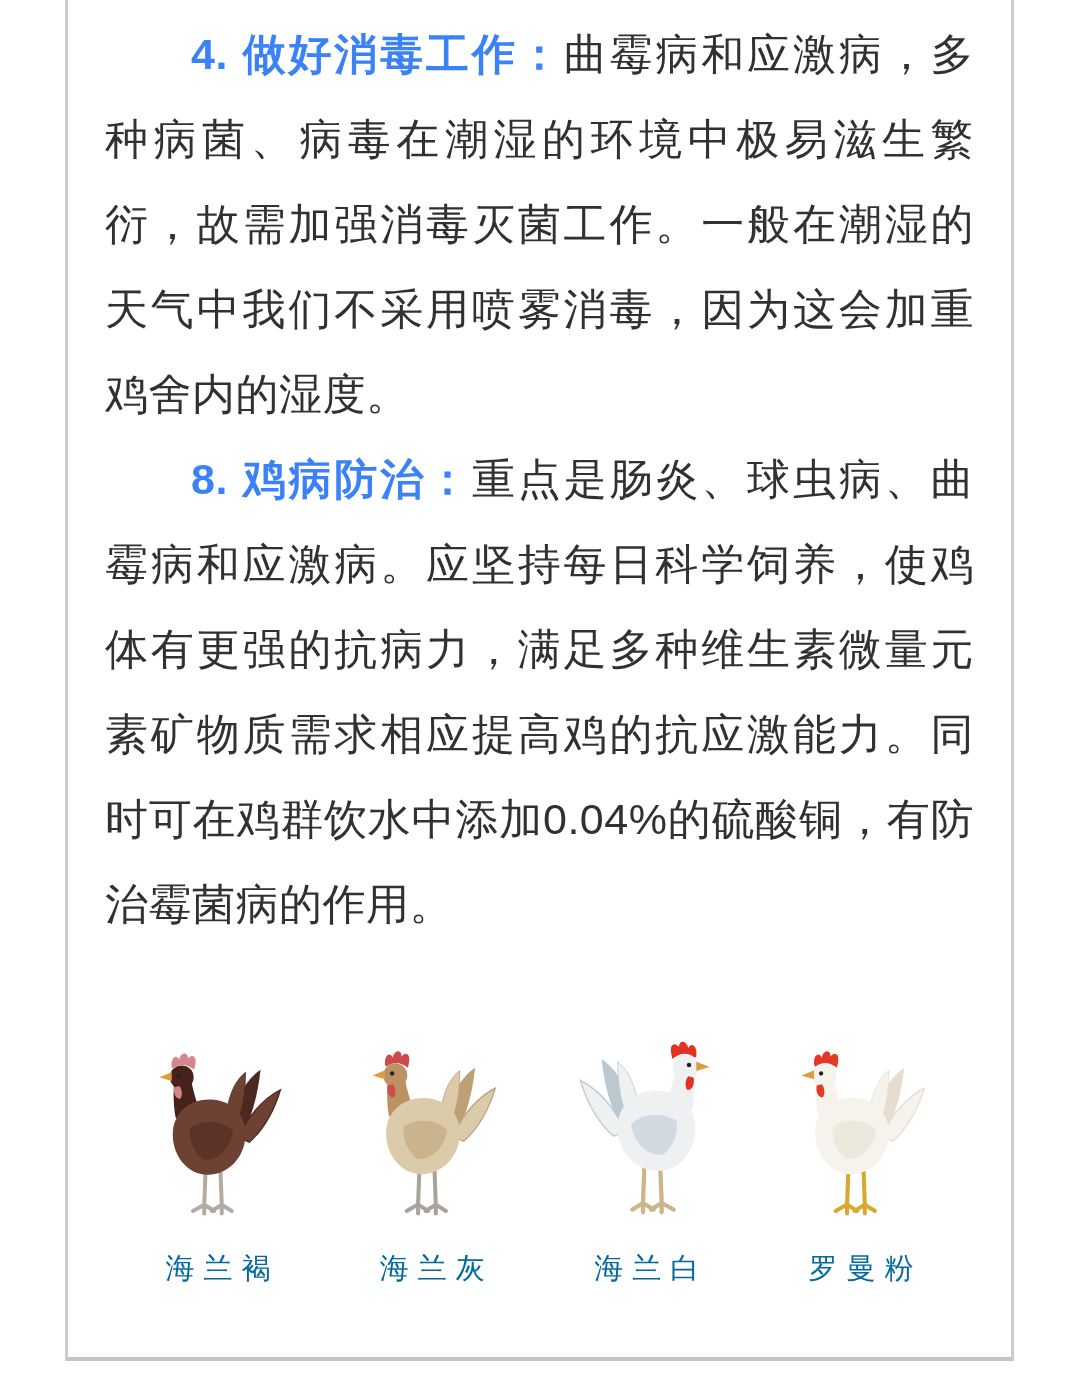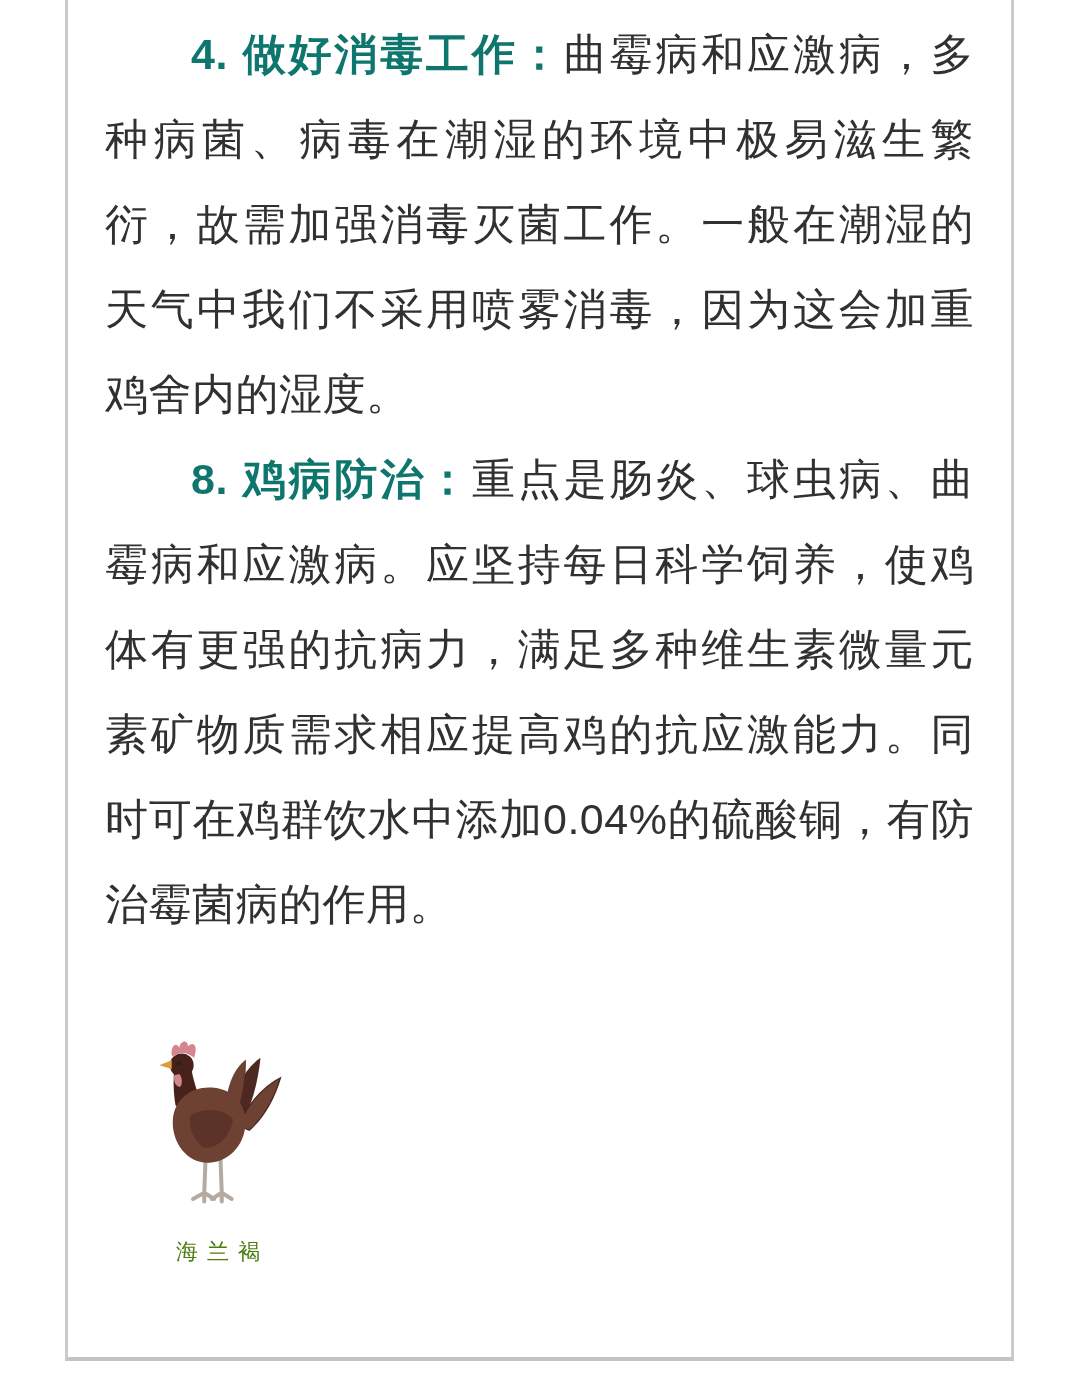--- a/index.html
+++ b/index.html
@@ -33,21 +33,21 @@
     line-height: 85px;
     text-align: justify;
     letter-spacing: 0.5px;
   }
   .article p {
     text-indent: 2em;
     margin: 0;
   }
   .article b {
     font-weight: bold;
-    color: #0f766e;
+    color: #3b82f6;
   }
   .figure {
     margin-top: 88px;
     display: flex;
     justify-content: space-between;
     align-items: flex-end;
     padding: 0 28px;
   }
   .chicken-col {
     display: flex;
@@ -56,23 +56,23 @@
     width: 170px;
   }
   .chicken-svg {
     display: block;
   }
   .chicken-col.flip .chicken-svg {
     transform: scaleX(-1);
   }
   .chicken-label {
     margin-top: 14px;
-    font-size: 22px;
+    font-size: 29px;
     letter-spacing: 9px;
-    color: #4d7c0f;
+    color: #0369a1;
     white-space: nowrap;
     text-indent: 9px; 
   }
 </style>
 </head>
 <body>
 
 <div class="page">
   <div class="content-box">
 
@@ -106,19 +106,109 @@
 
       <path d="M13,24 L23,20 L23,27 Z" fill="#dd9c3e"></path>
 
       <path d="M25,32 C24,38 27,42 30,41 C32,38 31,33 29,31 Z" fill="var(--comb)"></path>
 
       <circle cx="28.5" cy="22.5" r="1.7" fill="#222222"></circle>
     </svg>
     <div class="chicken-label">海兰褐</div>
   </div>
 
-
-
-
+  <div class="chicken-col" style="--body: #dccbab; --shade: #bda075; --head: #bb9263; --comb: #cf4a4f; --legs: #a8a39b;">
+    <svg class="chicken-svg" viewBox="0 0 120 150" width="152" height="190" xmlns="http://www.w3.org/2000/svg">
+
+      <path d="M70,66 C73,44 80,28 94,18 C92,38 87,56 79,70 Z" fill="var(--shade)"></path>
+      <path d="M76,72 C86,52 98,40 110,34 C104,54 94,68 85,76 Z" fill="var(--body)" stroke="var(--shade)" stroke-width="1"></path>
+      <path d="M66,62 C67,42 72,28 82,20 C82,38 79,54 74,62 Z" fill="var(--body)" stroke="var(--shade)" stroke-width="0.6"></path>
+
+      <g stroke="var(--legs)" stroke-width="3.2" fill="none" stroke-linecap="round">
+        <path d="M50,100 L49,126 M49,126 L40,131 M49,126 L49,133 M49,126 L57,131"></path>
+        <path d="M62,99 L63,126 M63,126 L55,131 M63,126 L63,133 M63,126 L71,131"></path>
+      </g>
+
+      <path d="M26,56 C24,44 24,30 26,23 L38,23 C40,36 44,48 48,56 C42,63 32,62 26,56 Z" fill="var(--head)"></path>
+
+      <path d="M24,66 C26,50 40,40 57,42 C73,44 81,55 82,67 C83,85 71,101 53,102 C36,103 22,86 24,66 Z" fill="var(--body)"></path>
+
+      <path d="M38,64 C50,57 64,59 72,67 C70,81 60,91 48,90 C40,83 36,73 38,64 Z" fill="var(--shade)" opacity="0.55"></path>
+
+      <circle cx="31" cy="24" r="9.5" fill="var(--head)"></circle>
+
+      <path d="M23,16 C22,8 27,5 29,10 C30,4 36,3 36,9 C39,5 43,7 42,13 L41,18 C35,13 29,13 24,17 Z" fill="var(--comb)"></path>
+
+      <path d="M13,24 L23,20 L23,27 Z" fill="#dd9c3e"></path>
+
+      <path d="M25,32 C24,38 27,42 30,41 C32,38 31,33 29,31 Z" fill="var(--comb)"></path>
+
+      <circle cx="28.5" cy="22.5" r="1.7" fill="#222222"></circle>
+    </svg>
+    <div class="chicken-label">海兰灰</div>
+  </div>
+
+
+  <div class="chicken-col flip" style="--body: #eef0f2; --shade: #bac8d1; --head: #eef0f2; --comb: #e23222; --legs: #ccb689;">
+    <svg class="chicken-svg" viewBox="0 0 120 150" width="160" height="200" xmlns="http://www.w3.org/2000/svg">
+
+      <path d="M70,66 C73,44 80,28 94,18 C92,38 87,56 79,70 Z" fill="var(--shade)"></path>
+      <path d="M76,72 C86,52 98,40 110,34 C104,54 94,68 85,76 Z" fill="var(--body)" stroke="var(--shade)" stroke-width="1"></path>
+      <path d="M66,62 C67,42 72,28 82,20 C82,38 79,54 74,62 Z" fill="var(--body)" stroke="var(--shade)" stroke-width="0.6"></path>
+
+      <g stroke="var(--legs)" stroke-width="3.2" fill="none" stroke-linecap="round">
+        <path d="M50,100 L49,126 M49,126 L40,131 M49,126 L49,133 M49,126 L57,131"></path>
+        <path d="M62,99 L63,126 M63,126 L55,131 M63,126 L63,133 M63,126 L71,131"></path>
+      </g>
+
+      <path d="M26,56 C24,44 24,30 26,23 L38,23 C40,36 44,48 48,56 C42,63 32,62 26,56 Z" fill="var(--head)"></path>
+
+      <path d="M24,66 C26,50 40,40 57,42 C73,44 81,55 82,67 C83,85 71,101 53,102 C36,103 22,86 24,66 Z" fill="var(--body)"></path>
+
+      <path d="M38,64 C50,57 64,59 72,67 C70,81 60,91 48,90 C40,83 36,73 38,64 Z" fill="var(--shade)" opacity="0.55"></path>
+
+      <circle cx="31" cy="24" r="9.5" fill="var(--head)"></circle>
+
+      <path d="M23,16 C22,8 27,5 29,10 C30,4 36,3 36,9 C39,5 43,7 42,13 L41,18 C35,13 29,13 24,17 Z" fill="var(--comb)"></path>
+
+      <path d="M13,24 L23,20 L23,27 Z" fill="#dd9c3e"></path>
+
+      <path d="M25,32 C24,38 27,42 30,41 C32,38 31,33 29,31 Z" fill="var(--comb)"></path>
+
+      <circle cx="28.5" cy="22.5" r="1.7" fill="#222222"></circle>
+    </svg>
+    <div class="chicken-label">海兰白</div>
+  </div>
+
+  <div class="chicken-col" style="--body: #f6f3ec; --shade: #e5ded0; --head: #f6f3ec; --comb: #e23a26; --legs: #d9a82f;">
+    <svg class="chicken-svg" viewBox="0 0 120 150" width="152" height="190" xmlns="http://www.w3.org/2000/svg">
+
+      <path d="M70,66 C73,44 80,28 94,18 C92,38 87,56 79,70 Z" fill="var(--shade)"></path>
+      <path d="M76,72 C86,52 98,40 110,34 C104,54 94,68 85,76 Z" fill="var(--body)" stroke="var(--shade)" stroke-width="1"></path>
+      <path d="M66,62 C67,42 72,28 82,20 C82,38 79,54 74,62 Z" fill="var(--body)" stroke="var(--shade)" stroke-width="0.6"></path>
+
+      <g stroke="var(--legs)" stroke-width="3.2" fill="none" stroke-linecap="round">
+        <path d="M50,100 L49,126 M49,126 L40,131 M49,126 L49,133 M49,126 L57,131"></path>
+        <path d="M62,99 L63,126 M63,126 L55,131 M63,126 L63,133 M63,126 L71,131"></path>
+      </g>
+
+      <path d="M26,56 C24,44 24,30 26,23 L38,23 C40,36 44,48 48,56 C42,63 32,62 26,56 Z" fill="var(--head)"></path>
+
+      <path d="M24,66 C26,50 40,40 57,42 C73,44 81,55 82,67 C83,85 71,101 53,102 C36,103 22,86 24,66 Z" fill="var(--body)"></path>
+
+      <path d="M38,64 C50,57 64,59 72,67 C70,81 60,91 48,90 C40,83 36,73 38,64 Z" fill="var(--shade)" opacity="0.55"></path>
+
+      <circle cx="31" cy="24" r="9.5" fill="var(--head)"></circle>
+
+      <path d="M23,16 C22,8 27,5 29,10 C30,4 36,3 36,9 C39,5 43,7 42,13 L41,18 C35,13 29,13 24,17 Z" fill="var(--comb)"></path>
+
+      <path d="M13,24 L23,20 L23,27 Z" fill="#dd9c3e"></path>
+
+      <path d="M25,32 C24,38 27,42 30,41 C32,38 31,33 29,31 Z" fill="var(--comb)"></path>
+
+      <circle cx="28.5" cy="22.5" r="1.7" fill="#222222"></circle>
+    </svg>
+    <div class="chicken-label">罗曼粉</div>
+  </div>
 </div>
 
   </div>
 </div>
 
 </body></html>

